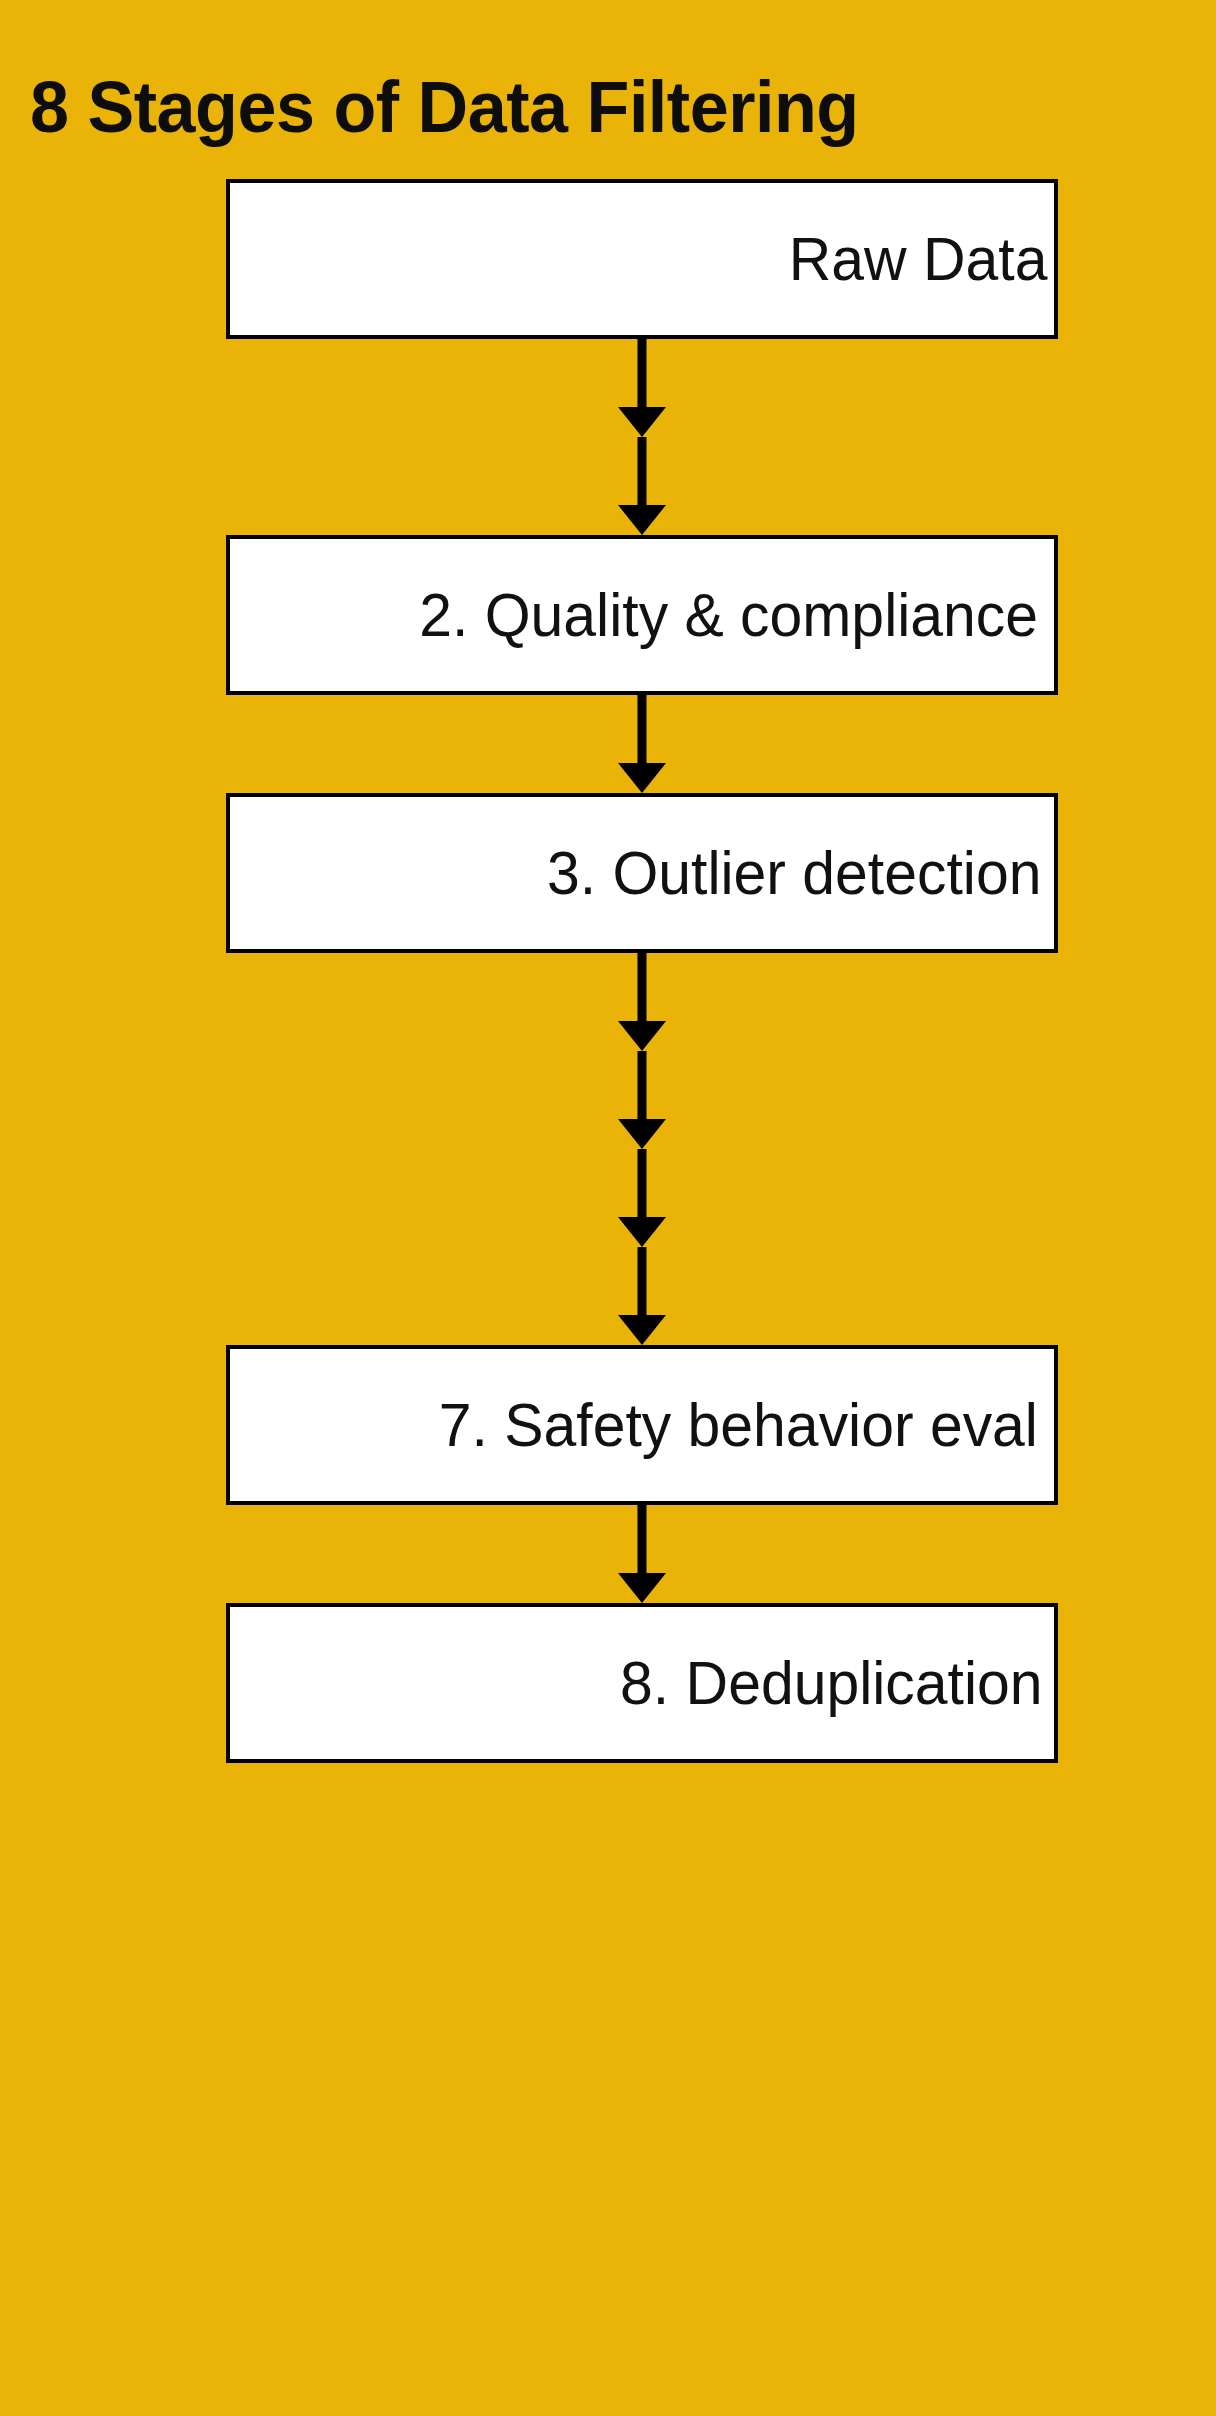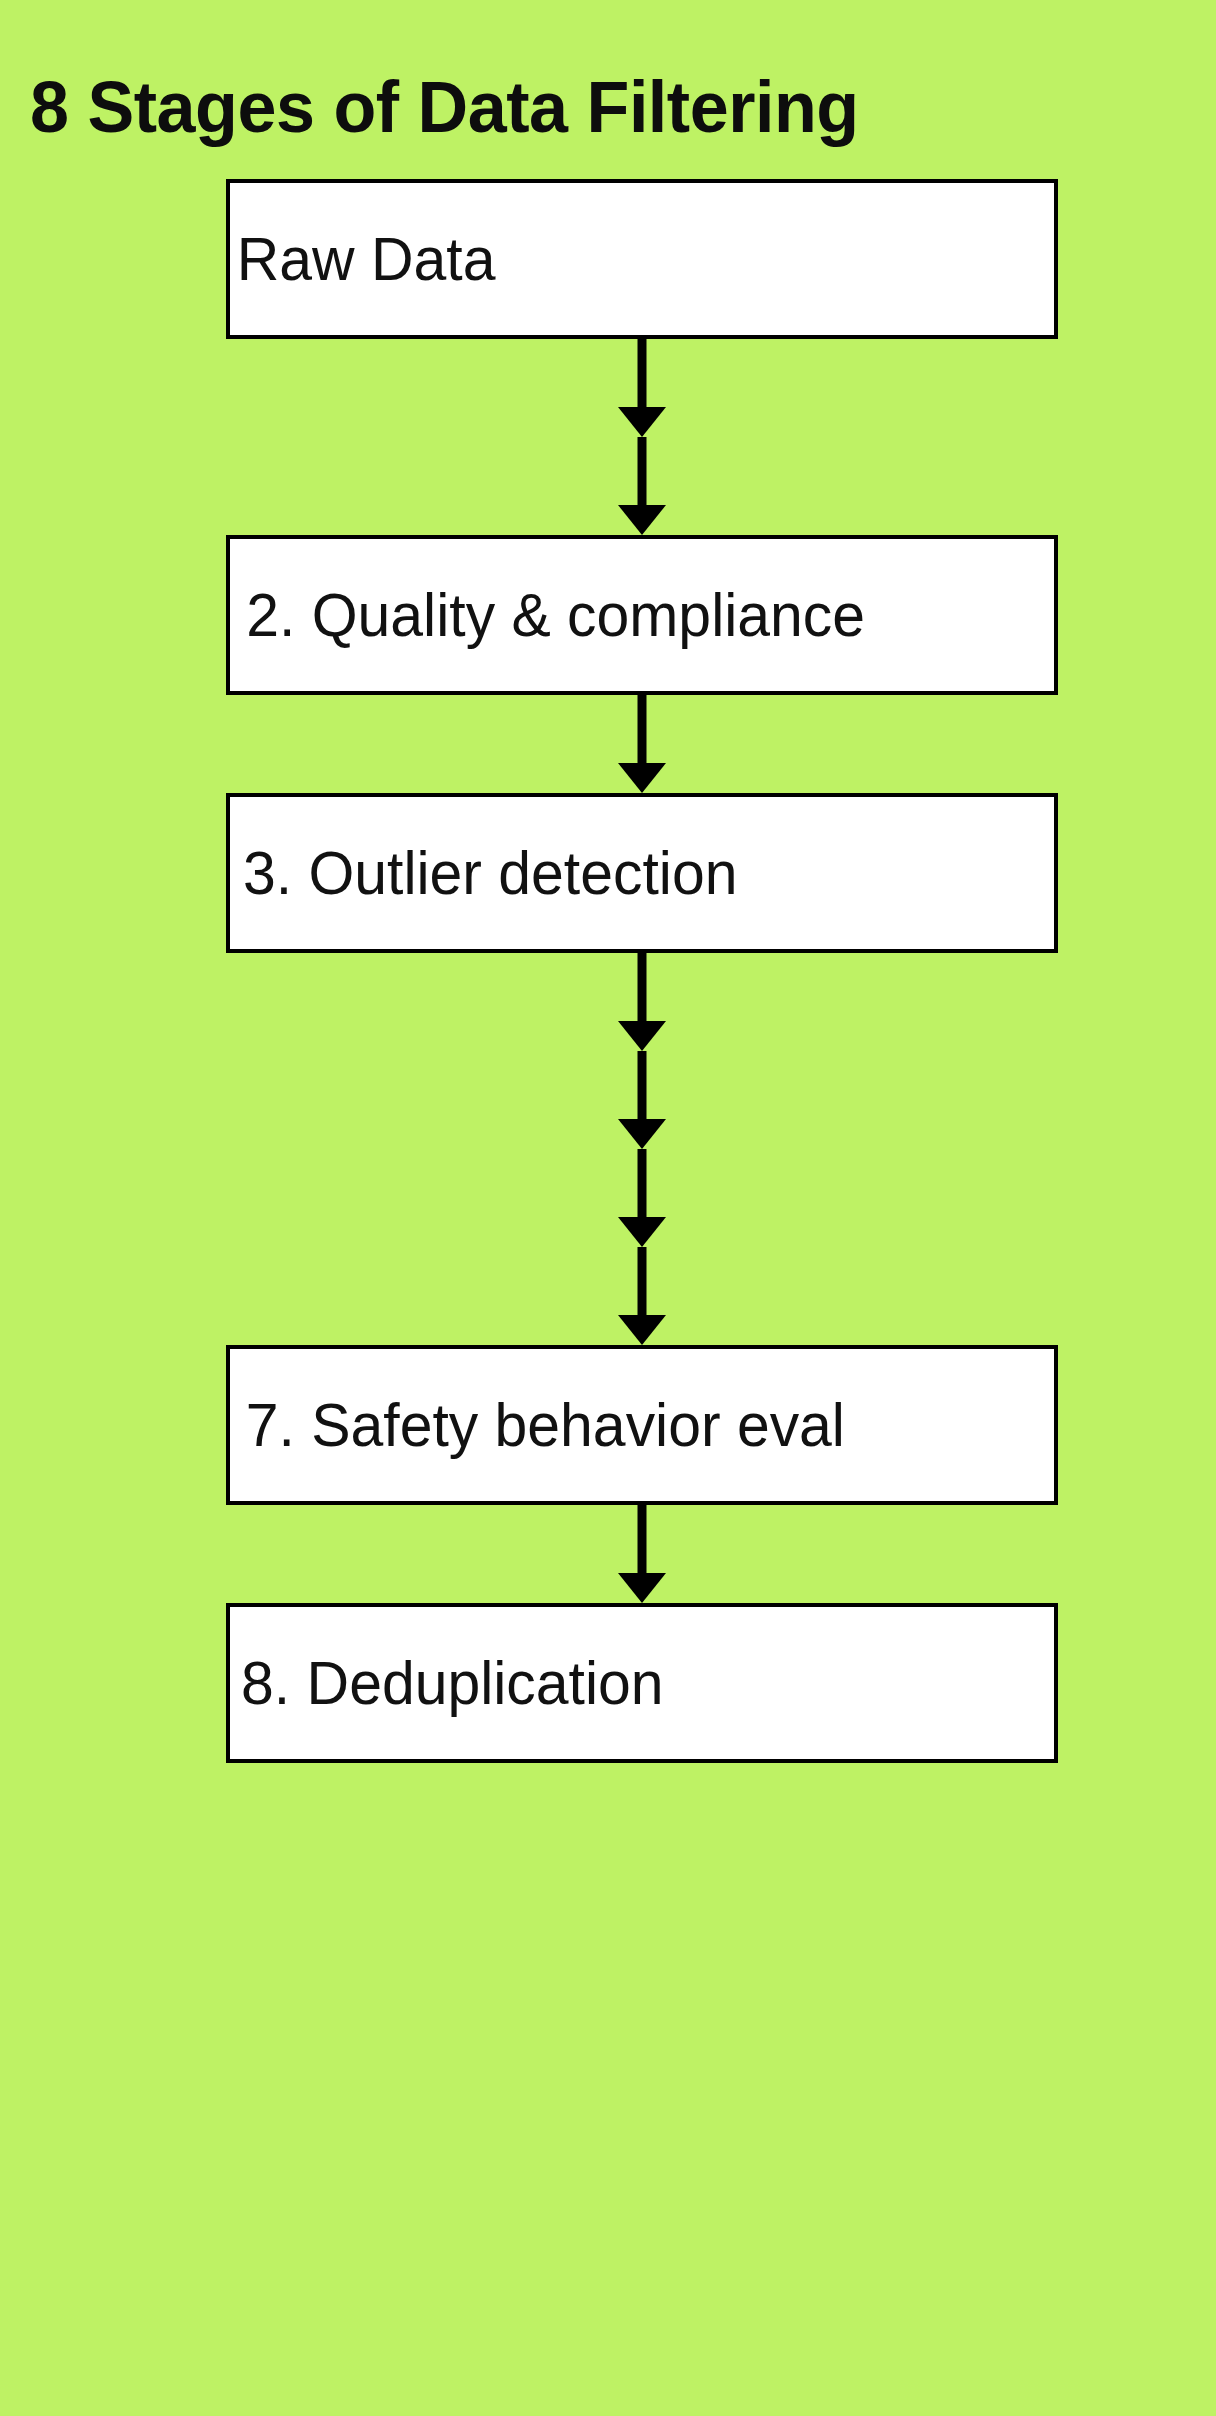--- a/index.html
+++ b/index.html
@@ -14,21 +14,21 @@
     overflow: hidden;
     font-family: "Liberation Sans", "DejaVu Sans", sans-serif;
     color: #000000;
     -webkit-font-smoothing: antialiased;
   }
 
   #canvas {
     position: relative;
     width: 1216px;
     height: 2416px;
-    background: #bef264;
+    background: #eab308;
   }
 
   
   #page-title {
     position: absolute;
     left: 30px;
     top: 8px;
     width: 1160px;
     height: 100px;
     line-height: 100px;
@@ -55,21 +55,21 @@
 
   .stage-box {
     position: relative;
     box-sizing: border-box;
     width: 832px;
     height: 160px;
     border: 4px solid #000000;
     background: #ffffff;
     display: flex;
     align-items: center;
-    justify-content: flex-start;
+    justify-content: flex-end;
   }
 
   .stage-label {
     font-size: 62px;
     font-weight: 400;
     line-height: 1;
     letter-spacing: 0px;
     white-space: nowrap;
     color: #111111;
     transform: scaleX(0.95);

